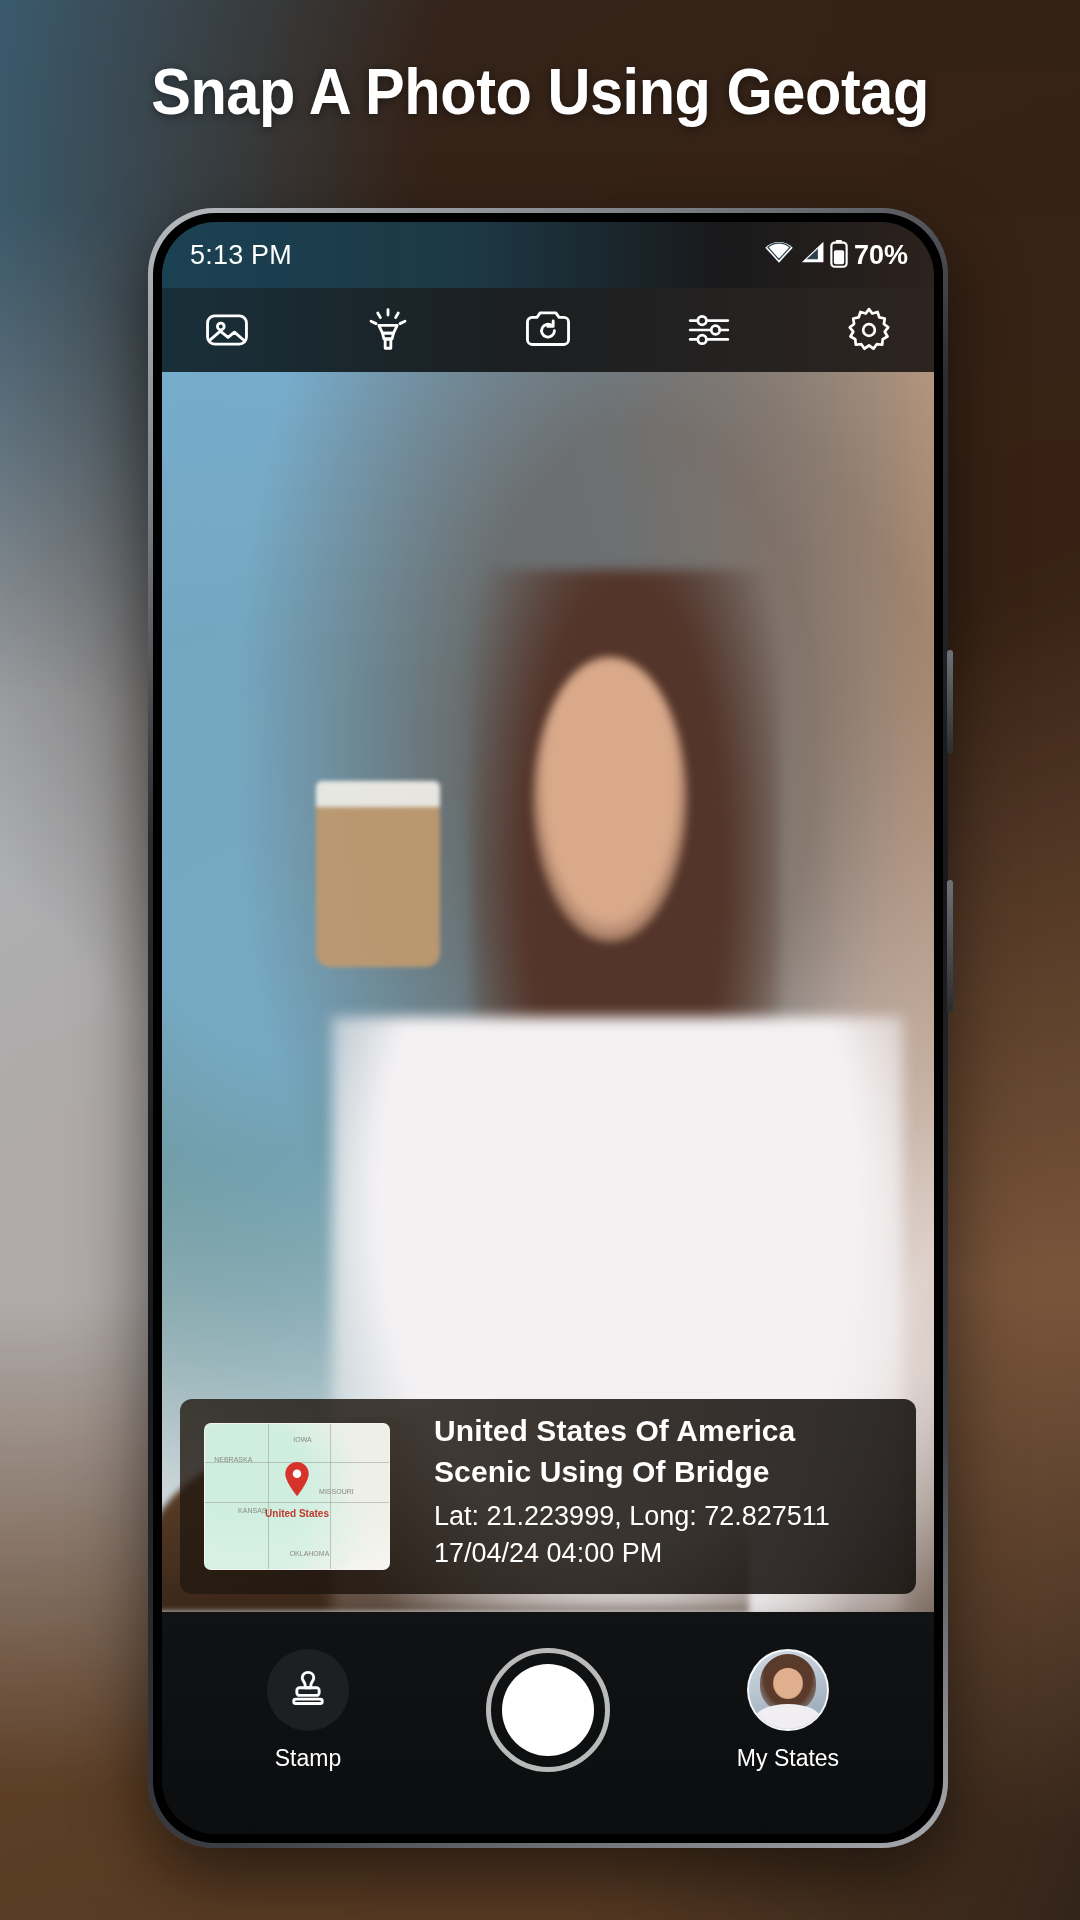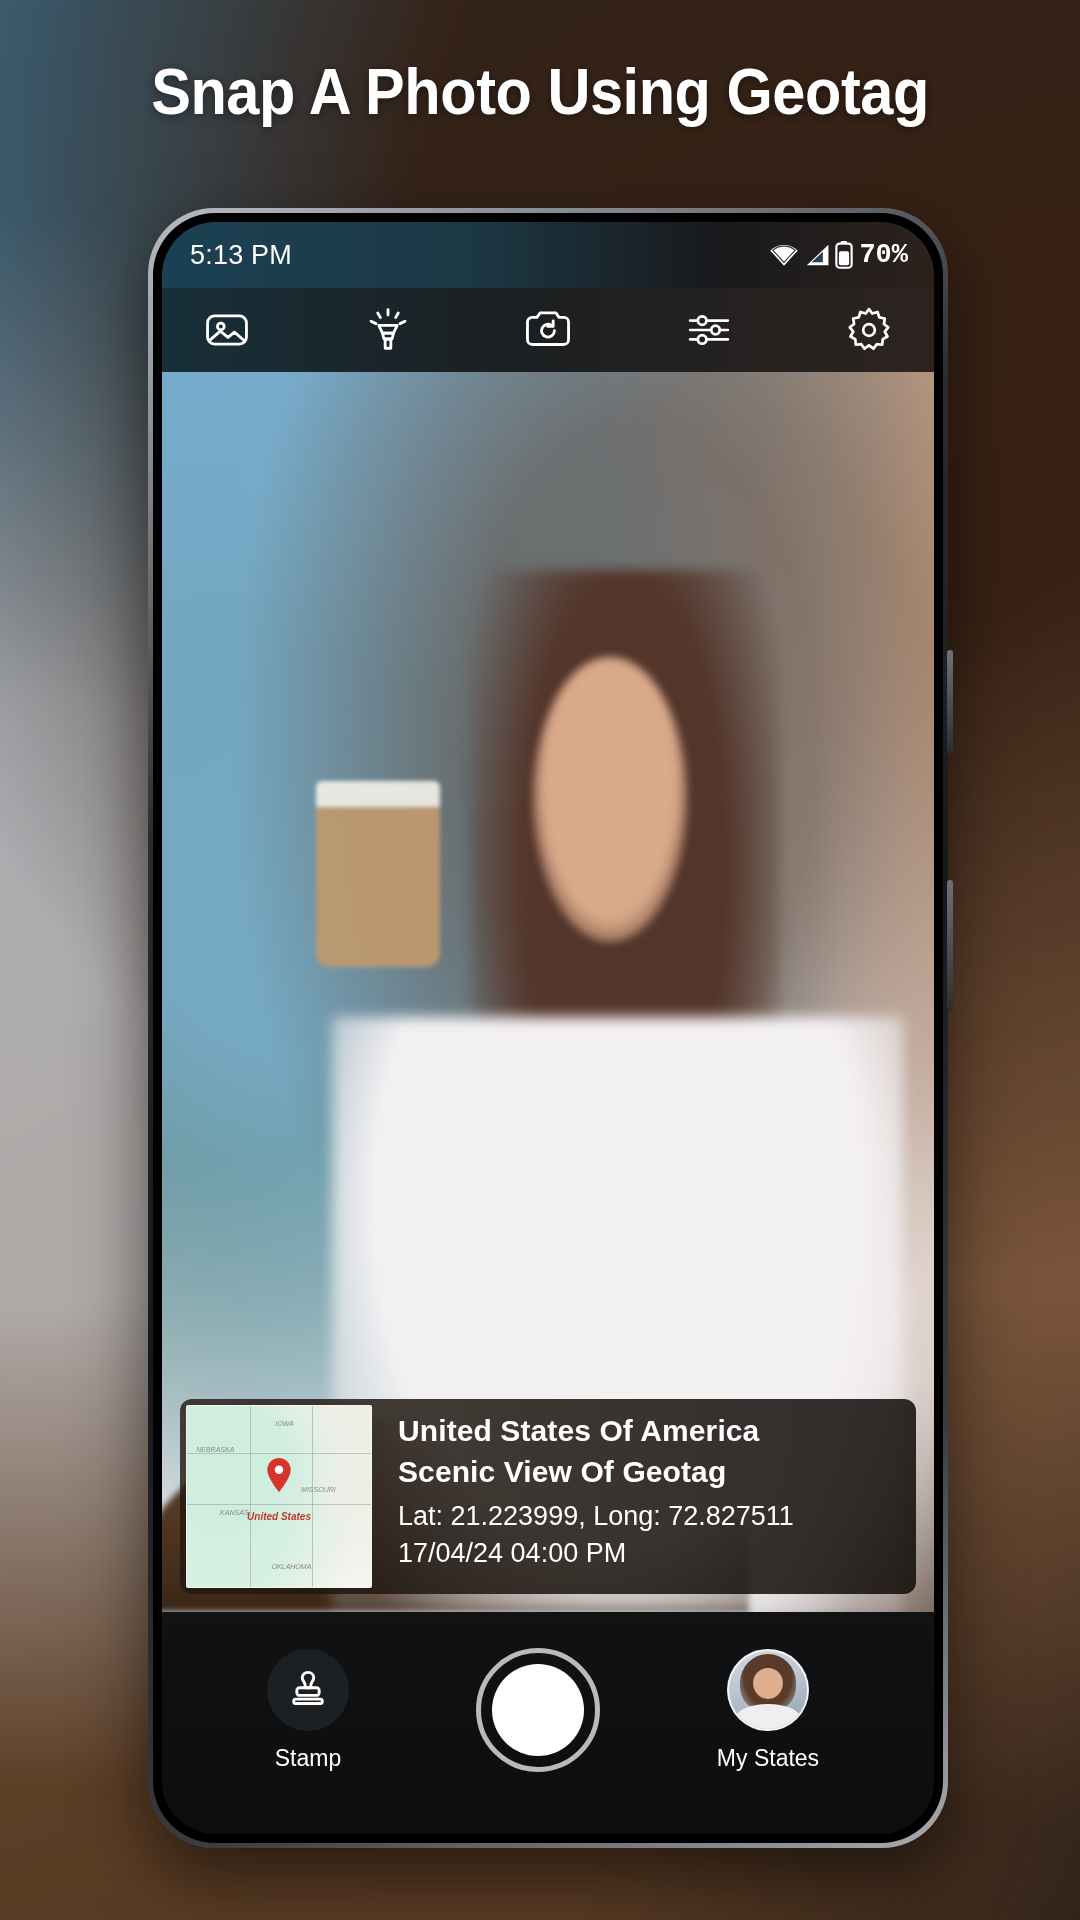--- a/index.html
+++ b/index.html
@@ -120,21 +120,21 @@
   
   .statusbar {
     position:absolute; left:0; top:0; right:0; height:66px;
     display:flex; align-items:center; justify-content:space-between;
     padding:0 26px 0 28px;
     color:#fff;
     background:linear-gradient(90deg, rgba(28,72,92,.88) 0%, rgba(30,62,76,.86) 40%, rgba(26,26,28,.88) 72%, rgba(48,36,30,.88) 100%);
     z-index:6;
   }
   .clock { font-size:27px; font-weight:normal; letter-spacing:.2px; }
-  .status-icons { display:flex; align-items:center; gap:4px;font-family:Liberation Mono, monospace; }
+  .status-icons { display:flex; gap:4px; }
   .battery-pct { font-size:27px; font-weight:bold; margin-left:2px; }
 
   
   .toolbar {
     position:absolute; left:0; top:66px; right:0; height:84px;
     display:flex; align-items:center; justify-content:space-between;
     padding:0 34px;
     background:linear-gradient(90deg, rgba(26,54,66,.82) 0%, rgba(30,34,36,.80) 45%, rgba(52,40,34,.80) 100%);
     z-index:6;
   }
@@ -145,27 +145,26 @@
     position:absolute; left:18px; right:18px; bottom:18px;
     display:flex; align-items:stretch;
     background:linear-gradient(90deg, rgba(34,24,16,.80) 0%, rgba(26,19,13,.84) 45%, rgba(16,12,9,.86) 100%);
     border-radius:12px;
     overflow:hidden;
     z-index:5;
     height:195px;
   }
   .geo-map {
     width:186px; flex:0 0 186px;
-    margin:6px;
-    border-radius:2px;
+    margin:24px;
+    border-radius:7px;
     position:relative;
     overflow:hidden;
     background:#f3f1ec;
     border:1px solid rgba(255,255,255,.25);
-    font-style:italic;
   }
   .map-land {
     position:absolute; inset:0;
     background:
       radial-gradient(ellipse at 18% 30%, #cfeee0 0 30%, rgba(207,238,224,0) 58%),
       radial-gradient(ellipse at 10% 72%, #d6f0e4 0 34%, rgba(214,240,228,0) 62%),
       radial-gradient(ellipse at 70% 18%, #eef0e8 0 40%, rgba(238,240,232,0) 70%),
       linear-gradient(160deg,#f5f3ee,#eef2ea 55%,#f6f4ef);
   }
   .map-line { position:absolute; background:rgba(150,150,140,.5); }
@@ -187,21 +186,21 @@
   .geo-l1 { font-size:30px; font-weight:bold; letter-spacing:.1px; }
   .geo-l2 { font-size:30px; font-weight:bold; margin-top:6px; letter-spacing:.1px; }
   .geo-l3 { font-size:27px; font-weight:normal; margin-top:11px; }
   .geo-l4 { font-size:27px; font-weight:normal; margin-top:5px; }
 
   
   .bottombar {
     position:absolute; left:0; right:0; bottom:0; height:222px;
     background:linear-gradient(180deg,#101214 0%, #0b0d0f 100%);
     display:flex; align-items:center; justify-content:space-between;
-    padding:0 76px 26px 56px;
+    padding:0 56px 26px 56px;
     z-index:6;
   }
   .bb-cell { width:180px; display:flex; flex-direction:column; align-items:center; gap:14px; }
   .stamp-circle {
     width:82px; height:82px; border-radius:50%;
     background:#1d2022;
     display:flex; align-items:center; justify-content:center;
   }
   .bb-label { font-size:23px; color:#ffffff; }
   .shutter {
@@ -273,21 +272,21 @@
             <div class="map-pin">
               <svg width="26" height="34" viewBox="0 0 24 32">
                 <path d="M12 0C5.9 0 1 4.9 1 11c0 8 11 21 11 21s11-13 11-21C23 4.9 18.1 0 12 0z" fill="#d6342a"></path>
                 <circle cx="12" cy="11" r="4" fill="#ffffff"></circle>
               </svg>
             </div>
             <div class="map-country">United States</div>
           </div>
           <div class="geo-text">
             <div class="geo-l1">United States Of America</div>
-            <div class="geo-l2">Scenic View Of Geotag</div>
+            <div class="geo-l2">Scenic Using Of Bridge</div>
             <div class="geo-l3">Lat: 21.223999, Long: 72.827511</div>
             <div class="geo-l4">17/04/24 04:00 PM</div>
           </div>
         </div>
       </div>
 
       <div class="statusbar">
         <div class="clock">5:13 PM</div>
         <div class="status-icons">
           <span>

